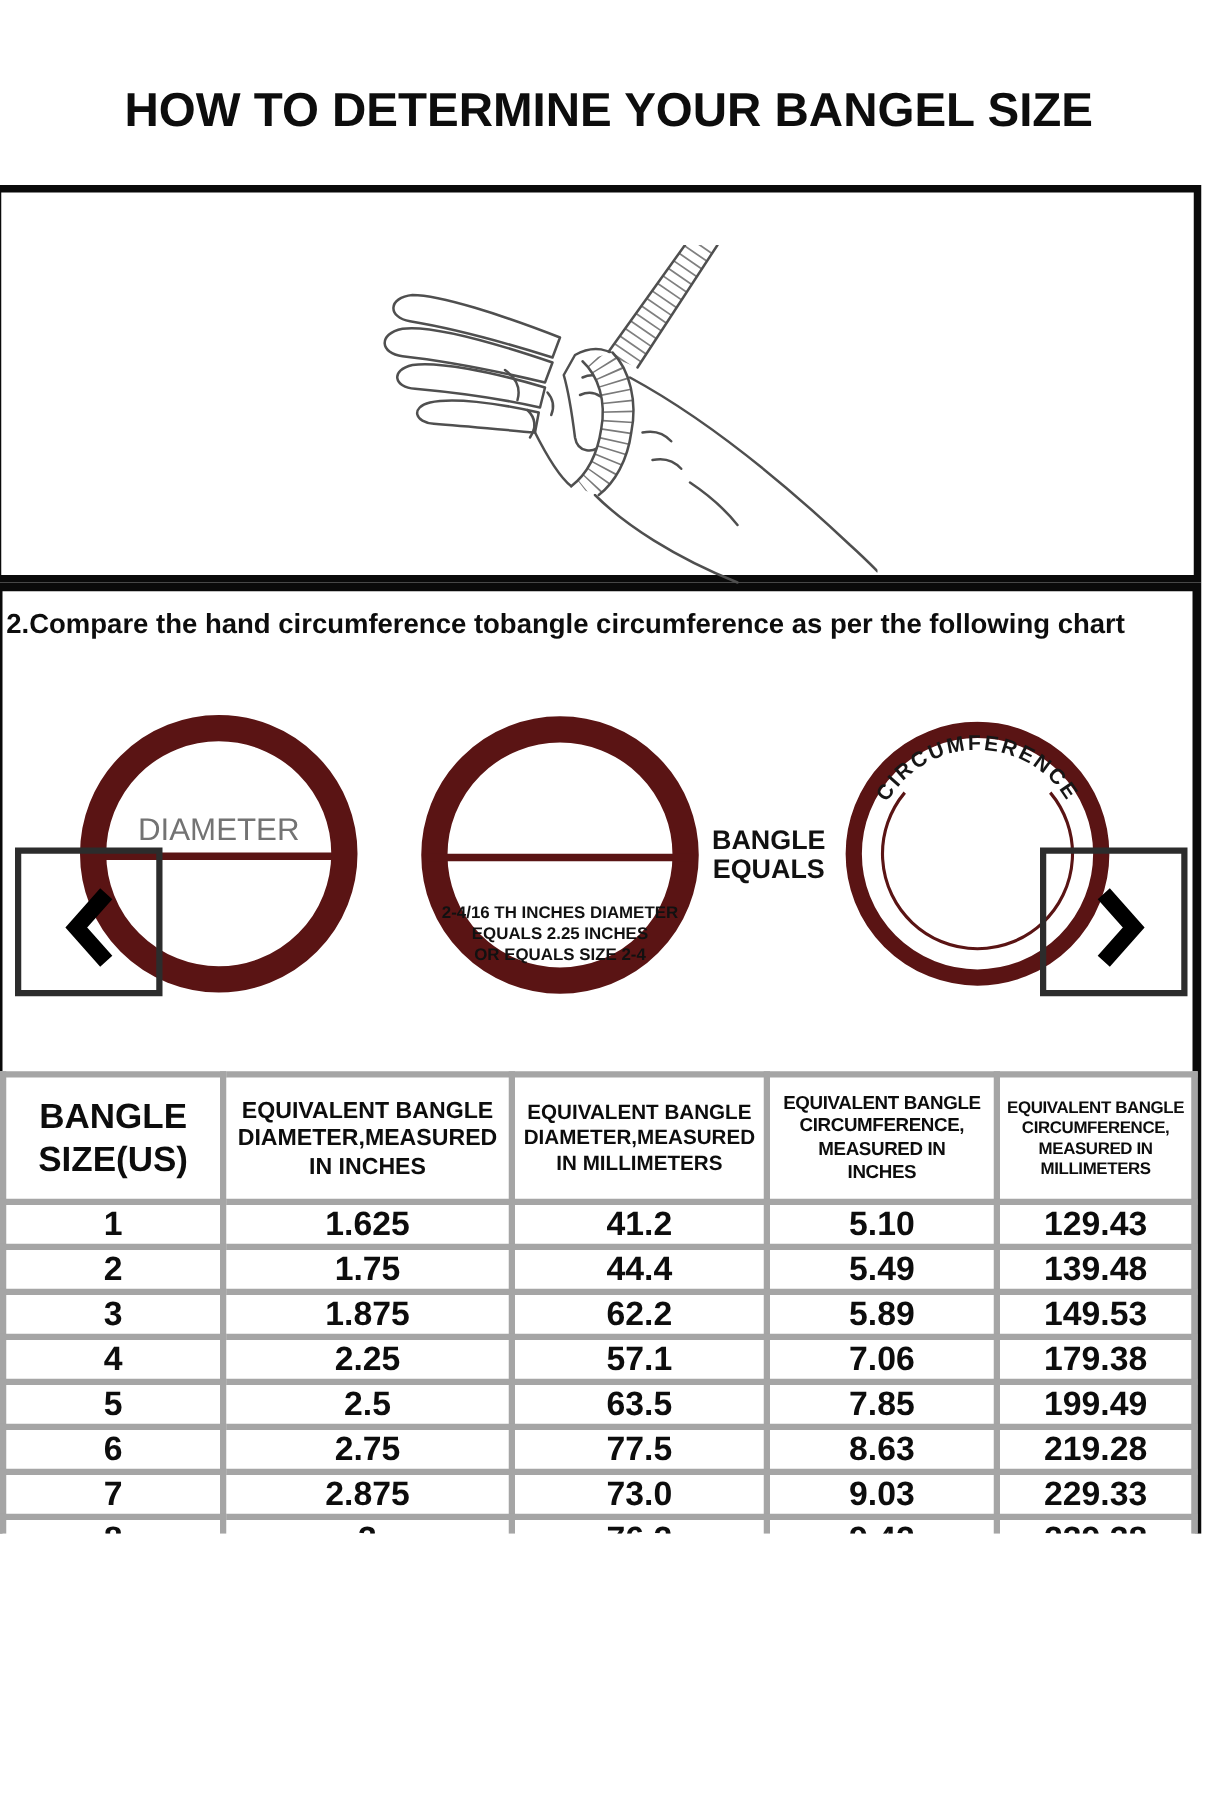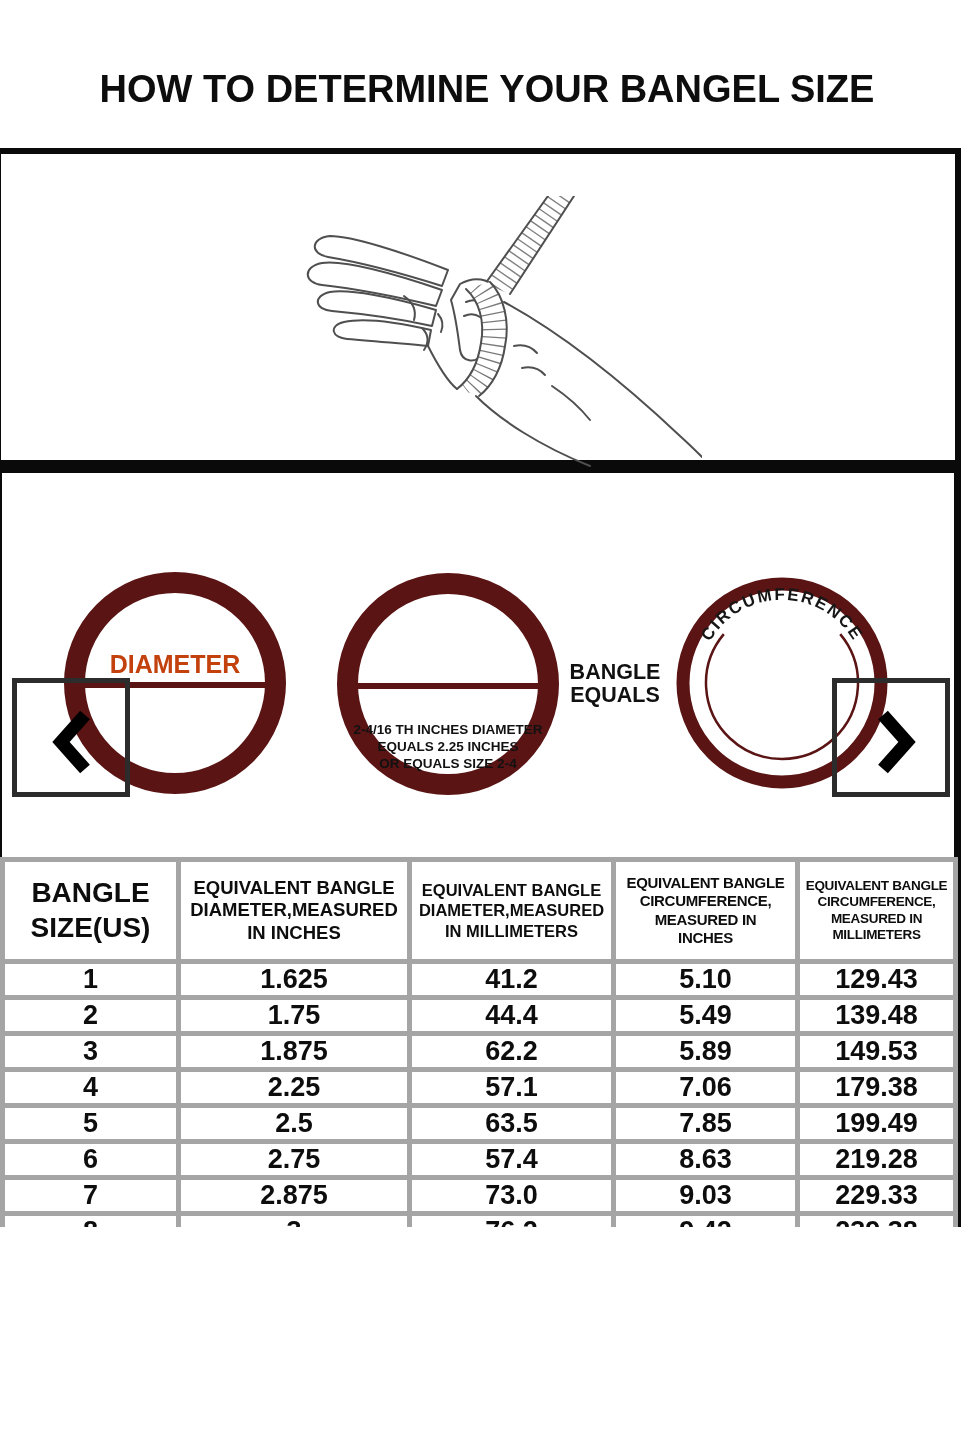--- a/index.html
+++ b/index.html
@@ -19,21 +19,21 @@
 
   .hand-wrap { position:absolute; left:252px; top:196px; width:450px; height:272px; }
 
   .ring { position:absolute; border-radius:50%; border:21px solid #5a1414; background:transparent; }
   .ring1 { left:64px; top:572px; width:222px; height:222px; }
   .ring2 { left:337px; top:573px; width:222px; height:222px; }
   .dia-line { position:absolute; height:6px; background:#5a1414; }
   .dia-line1 { left:68px; top:682px; width:214px; }
   .dia-line2 { left:341px; top:683px; width:214px; }
   .diameter-label { position:absolute; left:64px; top:650px; width:222px; text-align:center;
-                    font-size:25px; font-weight:700; color:#c2410c; }
+                    font-size:25px; font-weight:400; color:#737373; }
   .circle2-note { position:absolute; left:346px; top:693px; width:204px; text-align:center;
                   font-size:13.5px; font-weight:700; line-height:17px; color:#111; white-space:pre-line;margin-top:28px; }
   .bangle-equals { position:absolute; left:558px; top:661px; width:114px; text-align:center;
                    font-size:21.5px; font-weight:700; line-height:23px; color:#111; white-space:pre-line; }
   .circle3-wrap { position:absolute; left:676px; top:577px; width:212px; height:212px; }
 
   .nav-btn { position:absolute; width:118px; height:119px; border:5px solid #2c2c2c;
              background:transparent; cursor:pointer; padding:0; }
   .nav-prev { left:12px; top:678px; }
   .nav-next { left:832px; top:678px; }
@@ -102,20 +102,21 @@
         <path d="M186,118 Q193,126 189,136"></path>
 
         <path d="M238,86 C252,100 258,126 253,150 C250,172 240,190 227,200 L205,193 C218,183 226,167 229,147 C233,125 227,105 214,93 Z" fill="#ffffff" stroke="none"></path>
         <path d="M226,90 C238,103 243,126 240,148 C237,169 229,186 216,196" stroke="#7a7a7a" stroke-width="28" stroke-dasharray="1.3,6.4" stroke-linecap="butt" clip-path="url(#bandClip)"></path>
         <path d="M238,86 C252,100 258,126 253,150 C250,172 240,190 227,200"></path>
         <path d="M214,93 C227,105 233,125 229,147 C226,167 218,183 205,193"></path>
       </g>
     </svg>
   </div>
 
+  <div class="step-text step2">2.Compare the hand circumference tobangle circumference as per the following chart</div>
 
   <div class="ring ring1"></div>
   <div class="dia-line dia-line1"></div>
   <div class="diameter-label">DIAMETER</div>
 
   <div class="ring ring2"></div>
   <div class="dia-line dia-line2"></div>
   <div class="circle2-note">2-4/16 TH INCHES DIAMETER
 EQUALS 2.25 INCHES
 OR EQUALS SIZE 2-4</div>
@@ -207,21 +208,21 @@
       <tr>
         <td>5</td>
         <td>2.5</td>
         <td>63.5</td>
         <td>7.85</td>
         <td>199.49</td>
       </tr>
       <tr>
         <td>6</td>
         <td>2.75</td>
-        <td>57.4</td>
+        <td>77.5</td>
         <td>8.63</td>
         <td>219.28</td>
       </tr>
       <tr>
         <td>7</td>
         <td>2.875</td>
         <td>73.0</td>
         <td>9.03</td>
         <td>229.33</td>
       </tr>

